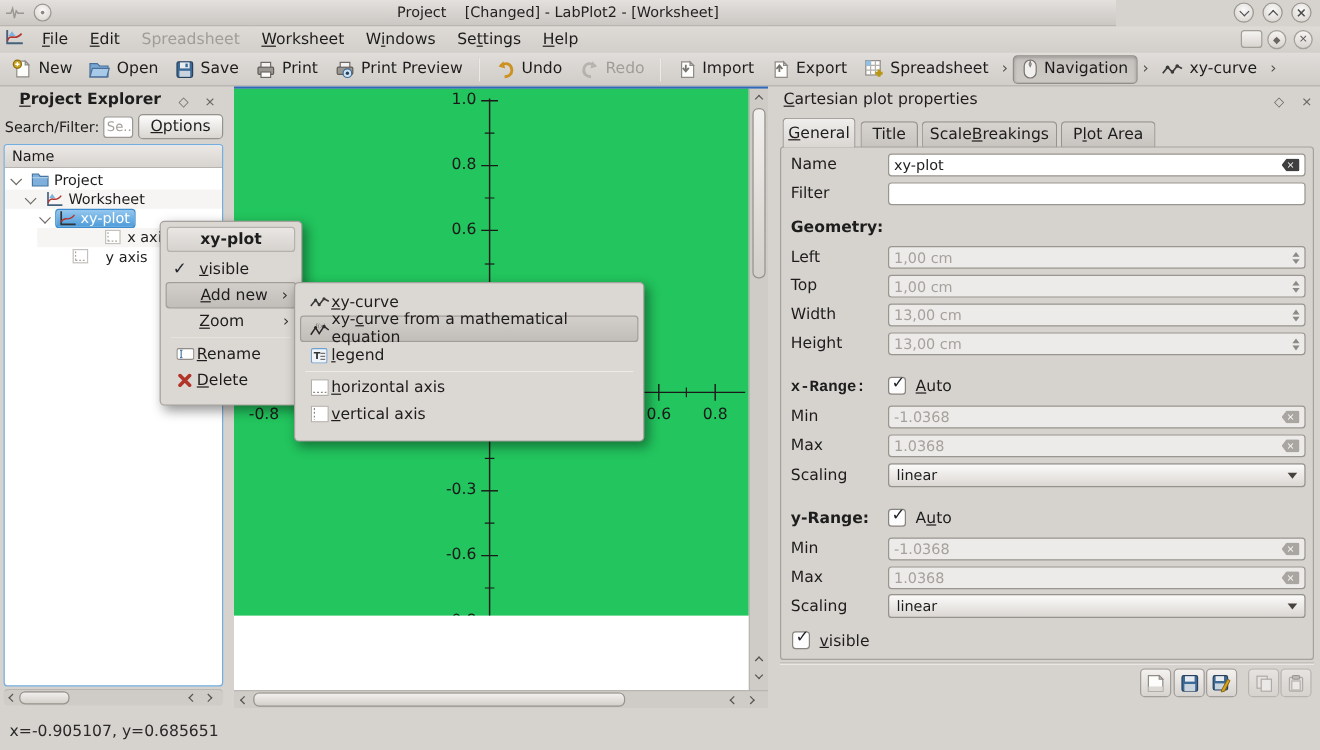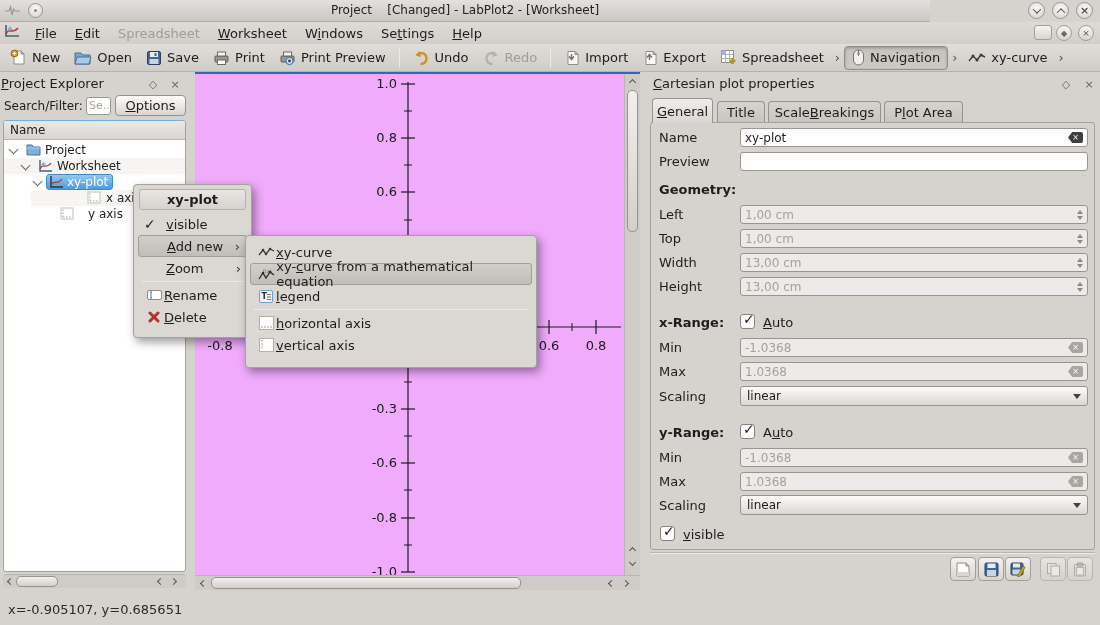--- a/index.html
+++ b/index.html
@@ -65,21 +65,21 @@
   .trow.alt { background:#f6f5f4; }
   .expander { width:7px; height:7px; border-right:1.4px solid #6e6a66; border-bottom:1.4px solid #6e6a66;
     transform:rotate(45deg); position:absolute; top:4px; }
   .sel-block { display:flex; align-items:center; height:16px; border-radius:3px;
     background:linear-gradient(#93c7ee,#4e9bda); border:1px solid #3c8bcc; color:#fff; padding:0 4px 0 2px; }
   .ticon { width:15px; height:14px; display:inline-block; }
 
   
   #worksheet { left:195px; top:72px; width:445px; height:518px; background:#fff;
     border-top:2px solid #3468b4; }
-  #canvas { left:0; top:0; width:429px; height:501px; background:#f0abfc; overflow:hidden; }
+  #canvas { left:0; top:0; width:429px; height:439px; background:#22c55e; overflow:hidden; }
   .ylab { position:absolute; width:34px; text-align:right; font-size:13px; color:#191919; }
   .xlab { position:absolute; width:40px; text-align:center; font-size:13px; color:#191919; }
 
   
   .sb-track-v { background:#cfcbc6; border-left:1px solid #b9b5b0; }
   .sb-track-h { background:#cfcbc6; border-top:1px solid #b9b5b0; }
   .sb-thumb { background:linear-gradient(#f2f0ee,#d3cfca); border:1px solid #96928d; border-radius:5px; }
   .sb-arr { width:5px; height:5px; border-right:1.4px solid #57534e; border-bottom:1.4px solid #57534e;
     position:absolute; }
   .sb-arr.left { transform:rotate(135deg); }
@@ -290,21 +290,21 @@
           <circle cx="5" cy="4" r="1.5" fill="#3a3a3a"></circle>
           <circle cx="9" cy="8" r="1.5" fill="#3a3a3a"></circle>
           <circle cx="13" cy="3" r="1.5" fill="#3a3a3a"></circle>
         </svg>
       <span>xy-curve</span>
     </span>
     <span class="tchev">›</span>
   </div>
 
   <div id="explorer" class="abs">
-    <span class="abs dock-title" style="left:1px;top:4px;"><u>P</u>roject Explorer</span>
+    <span class="abs dock-title" style="left:16px;top:4px;font-weight:bold;"><u>P</u>roject Explorer</span>
     <span class="abs dock-btn" style="left:145px;top:4px;">◇</span>
     <span class="abs dock-btn" style="left:167px;top:4px;">×</span>
 
     <span class="abs" style="left:4px;top:27px;font-size:12px;">Search/Filter:</span>
     <span class="abs" id="exp-search-input" style="left:86px;top:25px;width:25px;height:18px;">Se..</span>
     <span class="abs btn" style="left:115px;top:23px;width:71px;height:21px;"><u>O</u>ptions</span>
 
     <div id="tree" class="abs">
       <div id="tree-header">Name</div>
 
@@ -467,21 +467,21 @@
     <div id="tab-pane" class="abs"></div>
 
     <span class="abs plabel" style="top:58px;">Name</span>
     <div class="abs field" style="top:56px;">
       <span class="val">xy-plot</span>
       <span class="clear-ic">
           <span>×</span>
         </span>
     </div>
 
-    <span class="abs plabel" style="top:82px;">Preview</span>
+    <span class="abs plabel" style="top:82px;">Filter</span>
     <div class="abs field" style="top:80px;">
       <span class="val"></span>
     </div>
 
     <span class="abs plabel pbold" style="top:110px;">Geometry:</span>
 
     <span class="abs plabel" style="top:135px;">Left</span>
     <div class="abs field disabled" style="top:133px;">
       <span class="val">1,00 cm</span>
       <span class="spins">
@@ -507,21 +507,21 @@
     </div>
     <span class="abs plabel" style="top:207px;">Height</span>
     <div class="abs field disabled" style="top:205px;">
       <span class="val">13,00 cm</span>
       <span class="spins">
           <span class="spin-t up"></span>
           <span class="spin-t dn"></span>
         </span>
     </div>
 
-    <span class="abs plabel pbold" style="top:243px;">x-Range:</span>
+    <span class="abs plabel pbold" style="top:243px;font-family:Liberation Mono, monospace;">x-Range:</span>
     <span class="abs cb" style="left:95px;top:242px;">
         <span class="check">✓</span>
       </span>
     <span class="abs plabel" style="left:118px;top:243px;"><u>A</u>uto</span>
 
     <span class="abs plabel" style="top:268px;">Min</span>
     <div class="abs field disabled" style="top:266px;">
       <span class="val">-1.0368</span>
       <span class="clear-ic dis">
           <span>×</span>

